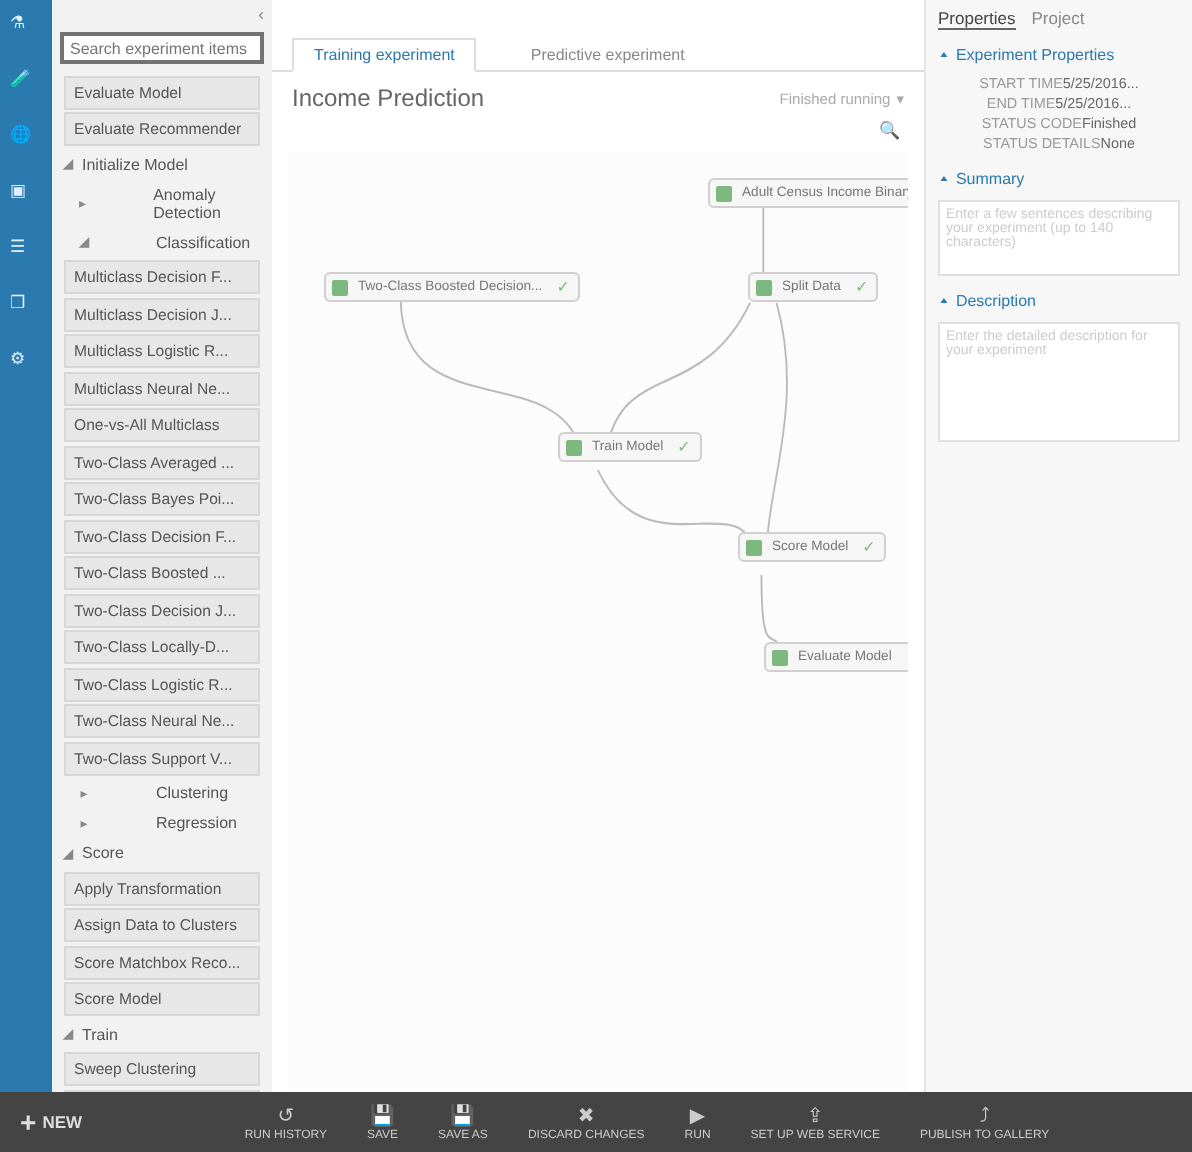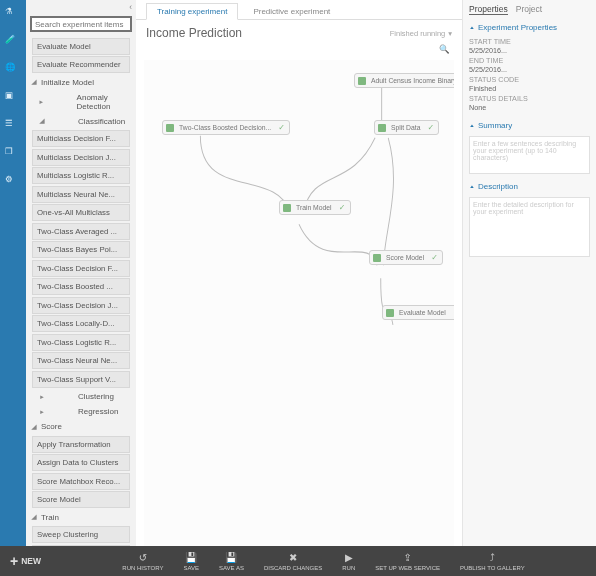--- a/index.html
+++ b/index.html
@@ -16,21 +16,21 @@
   .search { margin: 2px 4px 4px; }
   .search input { width: 100%; height: 16px; border: 2px solid #737373; font-size: 8px; padding: 0 3px; background: #fff; color: #999; }
   .palette-body { flex: 1; overflow-y: auto; padding: 0 2px 4px 2px; }
   .mod { background: #e7e7e7; border: 1px solid #d7d7d7; margin: 1.5px 4px; padding: 3px 4px; font-size: 7.8px; color: #555; cursor: grab; white-space: nowrap; overflow: hidden; text-overflow: ellipsis; }
   .cat { padding: 3px 2px; font-size: 8px; color: #555; display: flex; align-items: center; gap: 3px; cursor: pointer; }
   .cat .tri { font-size: 7px; color: #888; width: 8px; display: inline-block; text-align: center; }
   .cat.sub { padding-left: 10px; gap: 32px; }
 
   
   .center { flex: 1; display: flex; flex-direction: column; background: #fff; position: relative; }
-  .tabs { height: 20px; border-bottom: 1px solid #ddd; display: flex; align-items: flex-end; padding-left: 10px; gap: 4px; }
+  .tabs { height: 36px; border-bottom: 1px solid #ddd; display: flex; align-items: flex-end; padding-left: 10px; gap: 16px; }
   .tab { padding: 3px 10px; font-size: 8px; color: #888; border: 1px solid transparent; border-bottom: none; cursor: pointer; }
   .tab.active { color: #2a7ab0; border-color: #ddd; border-bottom: 1px solid #fff; position: relative; top: 1px; background: #fff; }
   .title-row { display: flex; justify-content: space-between; align-items: center; padding: 6px 10px 2px; }
   .title { font-size: 12px; font-weight: 300; color: #666; }
   .status-run { font-size: 7.5px; color: #aaa; display: flex; align-items: center; gap: 3px; }
   .zoom-row { display: flex; justify-content: flex-end; padding: 0 10px; }
   .zoom-row .mag { width: 14px; height: 14px; display: flex; align-items: center; justify-content: center; color: #999; border-radius: 2px; }
 
   .canvas { flex: 1; position: relative; margin: 4px 8px 8px; background: #fcfcfc; overflow: hidden; }
   .node { position: absolute; background: #f6f6f6; border: 1px solid #d0d0d0; border-radius: 3px; font-size: 6.8px; color: #777; padding: 3px 18px 3px 16px; white-space: nowrap; }
@@ -42,21 +42,21 @@
   .canvas-toolbar { position: absolute; bottom: 6px; left: 10px; display: flex; gap: 8px; align-items: center; color: #aaa; }
   .ct-btn { width: 14px; height: 14px; display: flex; align-items: center; justify-content: center; border: 1px solid #e0e0e0; border-radius: 2px; font-size: 8px; cursor: pointer; }
 
   
   .props { width: 134px; background: #f7f7f7; border-left: 1px solid #e5e5e5; display: flex; flex-direction: column; padding: 4px 6px; gap: 4px; }
   .props-tabs { display: flex; gap: 8px; font-size: 8.5px; color: #888; }
   .props-tabs .ptab { cursor: pointer; }
   .props-tabs .ptab.active { color: #444; border-bottom: 1px solid #666; }
   .sect-h { font-size: 8px; color: #2a7ab0; margin-top: 4px; display: flex; align-items: center; gap: 3px; }
   .sect-h::before { content: "▲"; font-size: 6px; transform: scaleY(0.7); }
-  .kv { display: flex; justify-content: center; font-size: 7.2px; color: #999; margin: 1px 0; flex-direction: column; }
+  .kv { display: flex; justify-content: center; font-size: 7.2px; color: #999; margin: 1px 0; }
   .kv .v { color: #666; }
   .textarea { border: 1px solid #e0e0e0; background: #fff; min-height: 38px; font-size: 7px; color: #ccc; padding: 3px; margin-top: 2px; }
   .quickhelp { margin-top: auto; font-size: 8px; color: #777; display: flex; align-items: center; gap: 3px; padding-top: 6px; border-top: 1px solid #e5e5e5; }
 
   
   .bottombar { position: absolute; left: 0; right: 0; bottom: 0; height: 30px; background: #444; display: flex; align-items: center; color: #ddd; }
   .bottombar .new { display: flex; align-items: center; gap: 3px; padding: 0 10px; font-size: 8.5px; font-weight: bold; cursor: pointer; }
   .bottombar .new .plus { font-size: 14px; font-weight: bold; }
   .bb-actions { flex: 1; display: flex; justify-content: center; gap: 20px; }
   .bb-act { display: flex; flex-direction: column; align-items: center; font-size: 6px; color: #ccc; cursor: pointer; gap: 1px; }

